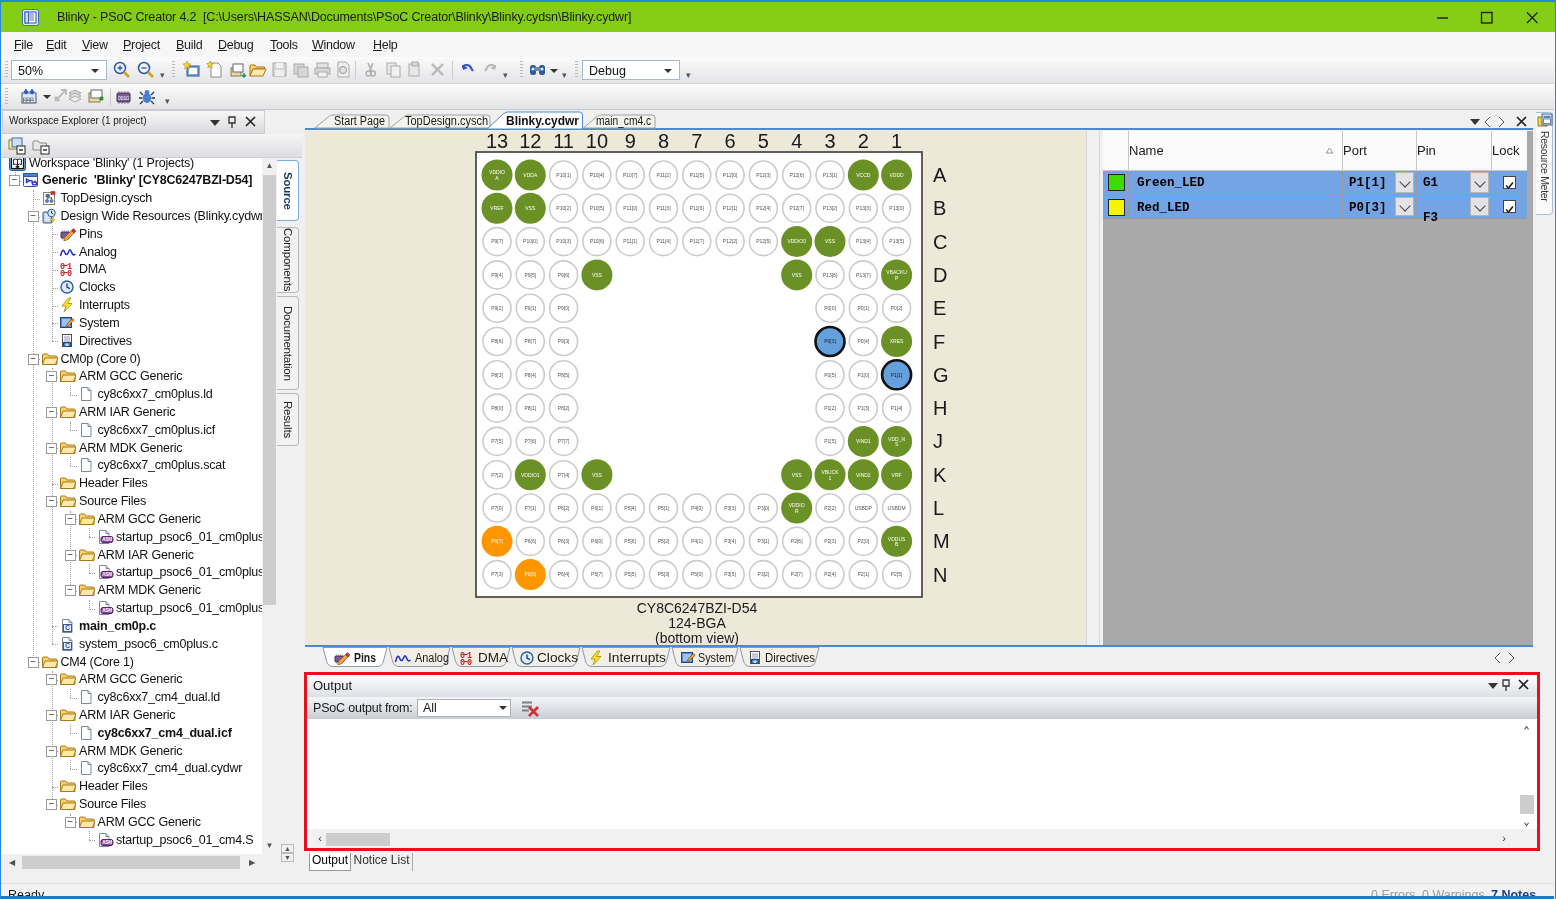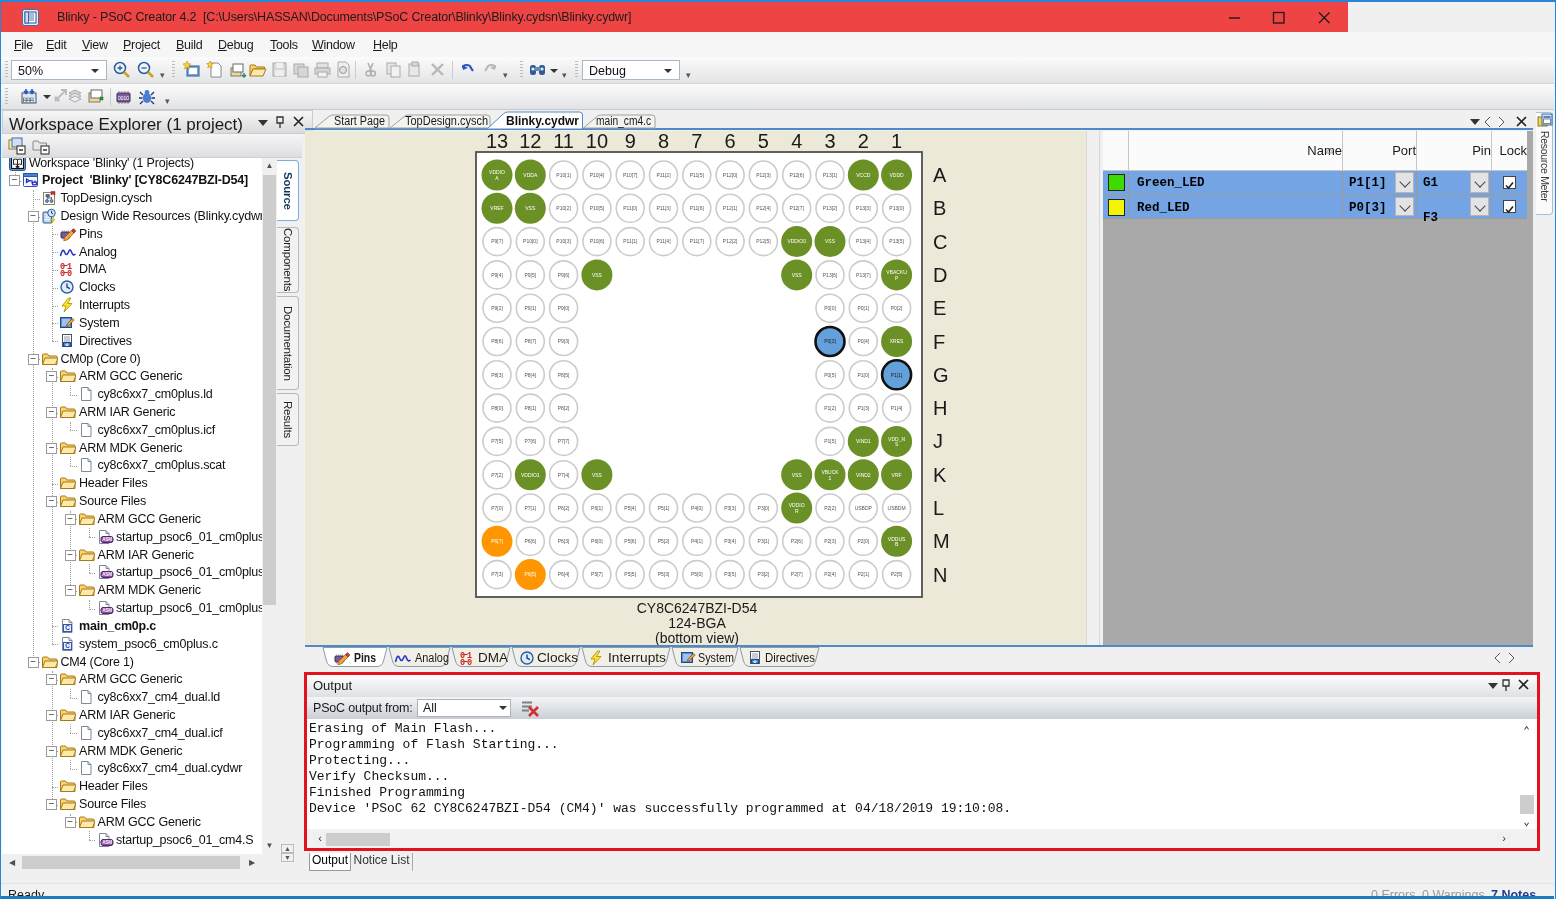--- a/index.html
+++ b/index.html
@@ -1,37 +1,37 @@
 <!DOCTYPE html>
 <html><head><meta charset="utf-8"><style>
 * { margin:0; padding:0; box-sizing:border-box; }
 html,body { width:1556px; height:899px; overflow:hidden; }
 body { font-family:"Liberation Sans", sans-serif; background:#f0f0f0; position:relative; }
 #btop { position:absolute; left:0; top:0; width:1556px; height:2px; background:#2686d8; z-index:99; }
 #bleft { position:absolute; left:0; top:0; width:1px; height:899px; background:#2686d8; z-index:99; }
 #bright { position:absolute; right:0; top:0; width:1px; height:899px; background:#2686d8; z-index:99; }
 .abs { position:absolute; }
 
-#titlebar { position:absolute; left:0; top:2px; width:1348px; height:30px; background:#ef4444; }
+#titlebar { position:absolute; left:0; top:2px; width:1556px; height:30px; background:#84cc16; }
 #titletext { position:absolute; left:57px; top:8px; font-size:12.5px; letter-spacing:-0.15px; color:#1b1b1b; white-space:pre; }
 .winbtn { position:absolute; top:0; width:46px; height:30px; color:#1a1a1a; }
 
 #menubar { position:absolute; left:0; top:32px; width:1556px; height:25px; background:#f6f6f6; }
 .menuitem { position:absolute; top:6px; font-size:12.5px; letter-spacing:-0.3px; color:#1b1b1b; }
 .menuitem u { text-decoration:underline; }
 
 #tb1 { position:absolute; left:0; top:57px; width:1554px; height:27px; background:linear-gradient(#fbfbfb,#e3e4e6); border-bottom:1px solid #d4d4d6;}
 #tb2 { position:absolute; left:0; top:84px; width:1554px; height:26px; background:linear-gradient(#fbfbfb,#e2e3e5); border-bottom:1px solid #c9c9cb;}
 .grip { position:absolute; top:4px; width:3px; height:18px; background:repeating-linear-gradient(#bbb 0 1px, transparent 1px 3px); }
 .tbico { position:absolute; top:3px; }
 .combo { position:absolute; background:#fff; border:1px solid #a9b8c8; font-size:13px; color:#111; }
 .dna { width:0; height:0; border-left:4px solid transparent; border-right:4px solid transparent; border-top:4px solid #333; position:absolute; }
 .chev { position:absolute; font-size:9px; color:#555; }
 
-#wetitle { position:absolute; left:2px; top:110px; width:311px; height:24px; background:linear-gradient(#f7f7f7,#dadade); border:1px solid #cdcdd1; font-size:17px; color:#1a1a1a; }
+#wetitle { position:absolute; left:2px; top:110px; width:263px; height:24px; background:linear-gradient(#f7f7f7,#dadade); border:1px solid #cdcdd1; font-size:10px; color:#1a1a1a; }
 #wetools { position:absolute; left:2px; top:134px; width:300px; height:24px; background:linear-gradient(#f6f6f6,#dedee2); border-bottom:1px solid #cfcfcf;}
 #tree { position:absolute; left:2px; top:158px; width:260px; height:696px; background:#fff; overflow:hidden; font-size:12.5px; letter-spacing:-0.2px; }
 #treesb { position:absolute; left:262px; top:158px; width:15px; height:696px; background:#f0f0f0; }
 #treehsb { position:absolute; left:2px; top:854px; width:260px; height:17px; background:#f0f0f0; }
 .trow { position:absolute; left:0; height:17px; width:260px; }
 .expbox { position:absolute; top:3px; width:11px; height:11px; border:1px solid #9a9a9a; background:#fff; font-size:10px; line-height:8px; text-align:center; color:#333; }
 .ticon { position:absolute; top:0px; }
 .ttext { position:absolute; top:1px; white-space:pre; color:#111; }
 
 .vtab { position:absolute; writing-mode:vertical-rl; font-size:11.5px; letter-spacing:-0.2px; text-align:center; background:#f2f2f2; border:1px solid #b9b9b9; border-left:none; border-radius:0 4px 4px 0; color:#222; }
@@ -39,21 +39,21 @@
 
 .sbbtn { position:absolute; background:#f0f0f0; color:#555; text-align:center; font-size:8px; }
 .sbthumb { position:absolute; background:#cdcdcd; }
 
 #tabline { position:absolute; left:305px; top:128px; width:1228px; height:2px; background:#4e8ac8; z-index:1;}
 
 #canvas { position:absolute; left:305px; top:131px; width:781px; height:515px; background:#ece9d8; }
 #splitv { position:absolute; left:1086px; top:131px; width:14px; height:515px; background:#f0f0f0; border-left:1px solid #d8d8d8; border-right:1px solid #d8d8d8;}
 
 #rtable { position:absolute; left:1103px; top:131px; width:430px; height:515px; background:#a9a9a9; }
-.hcell { position:absolute; top:0; height:40px; background:#fbfbfb; border-right:1px solid #c6c6c6; border-bottom:1px solid #c6c6c6; font-size:13px; color:#1a1a1a; text-align:right; line-height:40px;}
+.hcell { position:absolute; top:0; height:40px; background:#fbfbfb; border-right:1px solid #c6c6c6; border-bottom:1px solid #c6c6c6; font-size:13px; color:#1a1a1a; text-align:left; line-height:40px;}
 .rcell { position:absolute; background:#74a4e4; border-right:1px solid #9a9a9a; border-bottom:1px solid #9a9a9a; }
 .mono { font-family:"Liberation Mono", monospace; }
 .ddbtn { position:absolute; background:#e3e3e5; border:1px solid #b5b5b5; }
 .ddbtn:after { content:""; position:absolute; left:50%; top:50%; width:7px; height:7px; margin:-5px 0 0 -4px; border-right:1.6px solid #444; border-bottom:1.6px solid #444; transform:rotate(45deg); }
 
 #resmeter { position:absolute; left:1536px; top:112px; width:17px; height:103px; background:#fafafa; border:1px solid #a8c0dc; border-left:none; border-radius:0 4px 4px 0; }
 #resmetertext { position:absolute; left:1539px; top:131px; writing-mode:vertical-rl; font-size:10.5px; letter-spacing:-0.3px; color:#3a3a3a; }
 
 #btabline { position:absolute; left:305px; top:645px; width:1228px; height:2px; background:#4e8ac8; }
 
@@ -338,21 +338,21 @@
     </div>
 <div class="trow" style="top:14.3px">
       <span class="expbox" style="left:7.0px">−</span>
       <span class="ticon" style="left:20.0px"><svg width="17" height="16" viewBox="0 0 17 16">
           <rect x="1.5" y="1.5" width="14" height="13" rx="1" fill="#f4f8fe" stroke="#2b5aa5"></rect>
           <rect x="1.5" y="1.5" width="14" height="3" fill="#4a80cc" stroke="#2b5aa5"></rect>
           <path d="M4.5 7 L4.5 10.5 L7.5 8.75 Z" fill="none" stroke="#2222cc" stroke-width="1.2"></path>
           <path d="M7.5 8.75 H10 V11 h3 V8.5" fill="none" stroke="#2222cc" stroke-width="1.2"></path>
           <rect x="10.7" y="10.2" width="3.6" height="2.6" fill="#fff" stroke="#2222cc" stroke-width="1.2"></rect>
         </svg></span>
-      <span class="ttext" style="left:40.0px;font-weight:bold">Project  'Blinky' [CY8C6247BZI-D54]</span>
+      <span class="ttext" style="left:40.0px;font-weight:bold">Generic  'Blinky' [CY8C6247BZI-D54]</span>
     </div>
 <div class="trow" style="top:32.1px">
       <span class="ticon" style="left:38.5px"><svg width="16" height="16" viewBox="0 0 16 16">
           <rect x="2.5" y="2.5" width="11" height="12" fill="#fefce8" stroke="#8a8a6a"></rect>
           <rect x="5" y="4.5" width="3.4" height="2.6" rx="0.5" fill="#4a6fd0" stroke="#1c3a8a" stroke-width="0.6"></rect>
           <circle cx="6" cy="11" r="1.5" fill="#6a8fe0" stroke="#1c3a8a" stroke-width="0.6"></circle>
           <circle cx="10.5" cy="11" r="1.5" fill="#6a8fe0" stroke="#1c3a8a" stroke-width="0.6"></circle>
           <path d="M6.7 7.2 v2.2 M10.5 7 v2.4 M6.7 8 h3.8" stroke="#445" stroke-width="0.8" fill="none"></path>
           <path d="M10 1.5 h4 v3.5 l-2-1 -2 1 z" fill="#d23030" stroke="#8a1515" stroke-width="0.5"></path>
         </svg></span>
@@ -588,21 +588,21 @@
           <path d="M1.5 13.5 V4 a1 1 0 0 1 1-1 h4 l1.5 2 h7 a1 1 0 0 1 1 1 v7.5 z" fill="#ffd266" stroke="#a5791e"></path>
           <path d="M1.5 13.5 L4 7 h13 l-2.5 6.5 z" fill="#ffe9a8" stroke="#a5791e"></path>
         </svg></span>
       <span class="ttext" style="left:77.0px;font-weight:normal">ARM IAR Generic</span>
     </div>
 <div class="trow" style="top:566.7px">
       <span class="ticon" style="left:75.5px"><svg width="16" height="16" viewBox="0 0 16 16">
           <path d="M3.5 1.5 h6.5 l3 3 V14.5 h-9.5 z" fill="#fff" stroke="#7a8a99"></path>
           <path d="M10 1.5 v3 h3" fill="none" stroke="#7a8a99"></path>
         </svg></span>
-      <span class="ttext" style="left:95.5px;font-weight:normal">cy8c6xx7_cm4_dual.icf</span>
+      <span class="ttext" style="left:95.5px;font-weight:bold">cy8c6xx7_cm4_dual.icf</span>
     </div>
 <div class="trow" style="top:584.6px">
       <span class="expbox" style="left:44.0px">−</span>
       <span class="ticon" style="left:57.0px"><svg width="17" height="16" viewBox="0 0 17 16">
           <path d="M1.5 13.5 V4 a1 1 0 0 1 1-1 h4 l1.5 2 h7 a1 1 0 0 1 1 1 v7.5 z" fill="#ffd266" stroke="#a5791e"></path>
           <path d="M1.5 13.5 L4 7 h13 l-2.5 6.5 z" fill="#ffe9a8" stroke="#a5791e"></path>
         </svg></span>
       <span class="ttext" style="left:77.0px;font-weight:normal">ARM MDK Generic</span>
     </div>
 <div class="trow" style="top:602.4px">
@@ -1096,26 +1096,21 @@
 <div id="outtools">
  <span style="position:absolute;left:6px;top:4px;font-size:12.5px;letter-spacing:-0.2px">PSoC output from:</span>
  <div style="position:absolute;left:110px;top:2px;width:94px;height:18px;background:#fff;border:1px solid #aeb2b8"></div>
  <span style="position:absolute;left:116px;top:4px;font-size:12.5px">All</span>
  <div class="dna" style="left:192px;top:9px"></div>
  <svg class="abs" style="left:213px;top:2px" width="20" height="19" viewBox="0 0 20 19">
       <path d="M2 3.5 h10 M2 7.5 h10 M2 11.5 h7" stroke="#7a8288" stroke-width="1.8"></path>
       <path d="M9 8 L18 17 M18 8 L9 17" stroke="#d03030" stroke-width="2.6"></path>
     </svg>
 </div>
-<div id="console"><div style="position:absolute;left:2px;top:2px">Erasing of Main Flash...
-Programming of Flash Starting...
-Protecting...
-Verify Checksum...
-Finished Programming
-Device 'PSoC 62 CY8C6247BZI-D54 (CM4)' was successfully programmed at 04/18/2019 19:10:08.</div>
+<div id="console">
 <div class="sbbtn" style="right:3px;top:5px;width:15px;height:14px;font-size:11px;background:#fff;color:#333;font-weight:bold">⌃</div>
 <div class="sbthumb" style="right:3px;top:76px;width:14px;height:19px"></div>
 <div class="sbbtn" style="right:3px;top:96px;width:15px;height:14px;font-size:11px;background:#fff;color:#333;font-weight:bold">⌄</div>
 </div>
 <div id="outhsb">
  <div class="sbbtn" style="left:6px;top:3px;width:14px;height:14px;font-size:11px;color:#333">‹</div>
  <div class="sbthumb" style="left:19px;top:4px;width:64px;height:13px"></div>
  <div class="sbbtn" style="left:1190px;top:3px;width:14px;height:14px;font-size:11px;color:#333">›</div>
 </div>
 <div id="outtab1">Output</div>

